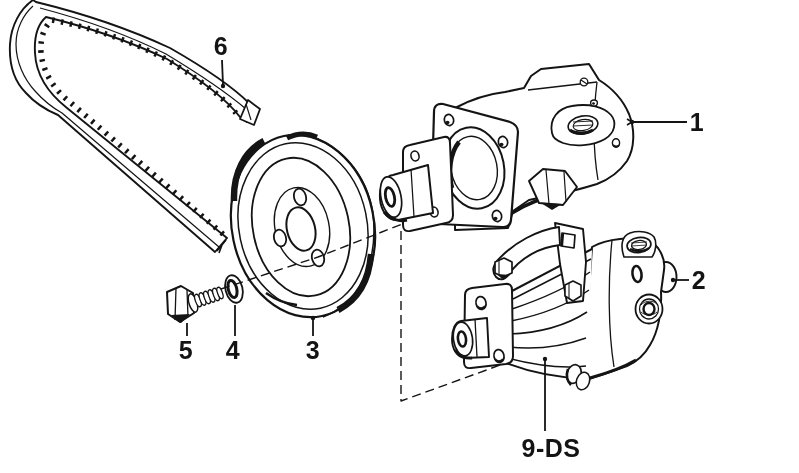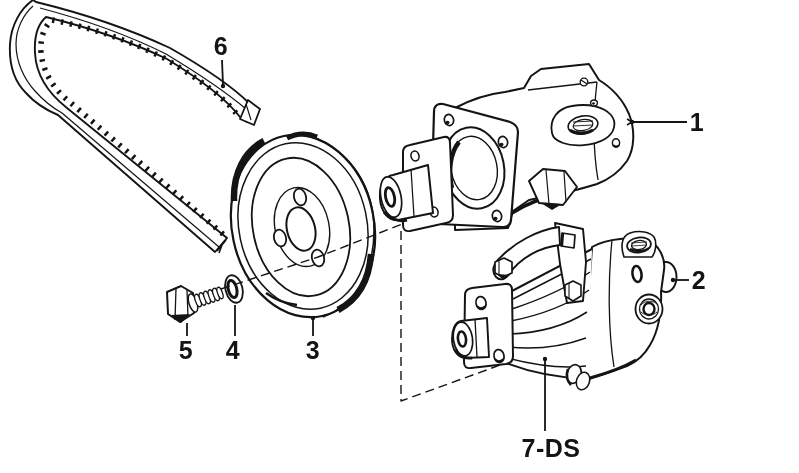--- a/index.html
+++ b/index.html
@@ -200,14 +200,14 @@
         <circle class="bk" cx="545" cy="359" r="2.2"></circle>
   </g>
 </svg>
 
   <div class="callout" style="left:697px;top:122px;">1</div>
   <div class="callout" style="left:699px;top:280px;">2</div>
   <div class="callout" style="left:313px;top:350px;">3</div>
   <div class="callout" style="left:233px;top:350px;">4</div>
   <div class="callout" style="left:186px;top:350px;">5</div>
   <div class="callout" style="left:221px;top:46px;">6</div>
-  <div class="callout" style="left:551px;top:448px;">7-DS</div>
+  <div class="callout" style="left:551px;top:448px;">9-DS</div>
 </div>
 
 </body></html>

